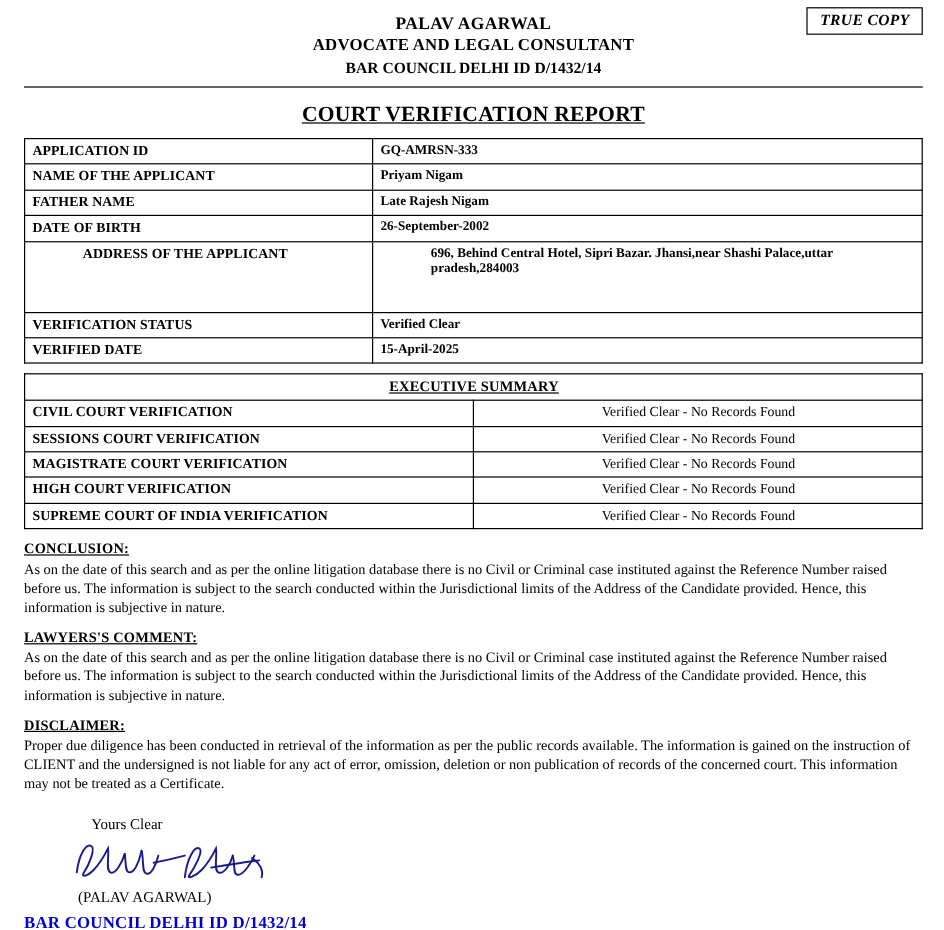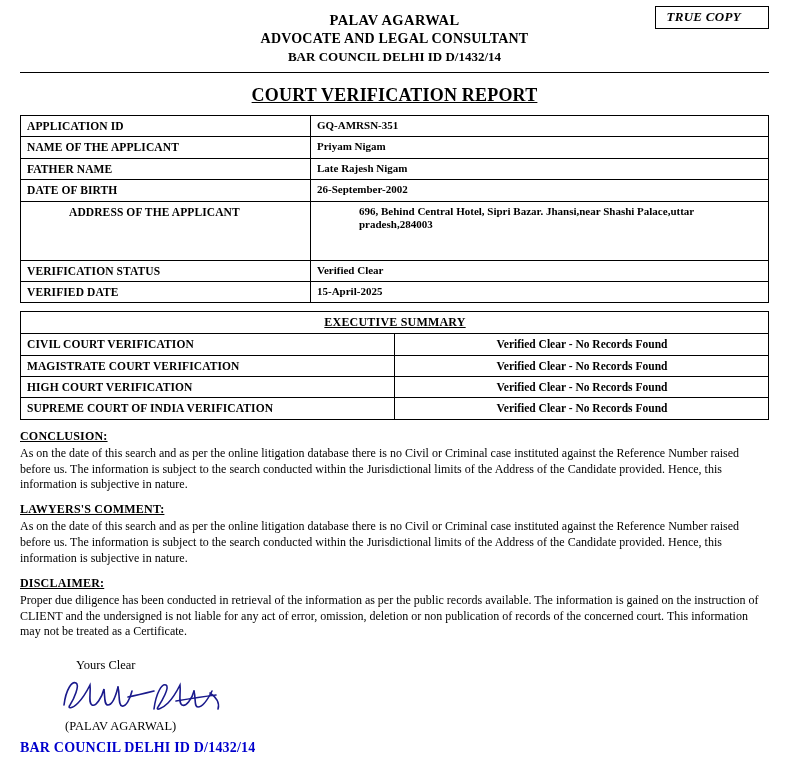--- a/index.html
+++ b/index.html
@@ -21,21 +21,21 @@
     height: 775px;
     box-sizing: border-box;
     padding: 8px 18px 0 20px;
   }
   
   .true-copy-box {
     position: absolute;
     top: 6px;
     right: 18px;
     border: 1.5px solid #000;
-    padding: 2px 27px 3px 10px;
+    padding: 2px 10px 3px 10px;
     font-weight: bold;
     font-style: italic;
     font-size: 13px;
     letter-spacing: .3px;
   }
   .letterhead {
     text-align: center;
     padding-top: 4px;
   }
   .lh-name {
@@ -96,21 +96,21 @@
     text-align: center;
     font-weight: bold;
     font-size: 12px;
     letter-spacing: .2px;
     padding: 3px 0 4px 0;
     text-decoration: underline;
   }
   .exec-row td.lbl { width: 278px; }
   .exec-row td.res {
     text-align: center;
-    font-weight: bold;
+    font-weight: normal;
     font-size: 11.5px;
   }
   
   .sec {
     margin-top: 9px;
   }
   .sec-title {
     font-weight: bold;
     font-size: 12px;
     text-decoration: underline;
@@ -159,21 +159,21 @@
   </div>
 
   <hr class="hr-top">
 
   <div class="report-title">COURT VERIFICATION REPORT</div>
 
   <table class="doc-table">
     <tbody>
       <tr>
         <td class="lbl">APPLICATION ID</td>
-        <td class="val">GQ-AMRSN-351</td>
+        <td class="val">GQ-AMRSN-333</td>
       </tr>
       <tr>
         <td class="lbl">NAME OF THE APPLICANT</td>
         <td class="val">Priyam Nigam</td>
       </tr>
       <tr>
         <td class="lbl">FATHER NAME</td>
         <td class="val">Late Rajesh Nigam</td>
       </tr>
       <tr>
@@ -197,20 +197,24 @@
 
   <div class="gap"></div>
 
   <table class="doc-table">
     <tbody>
       <tr class="exec-head">
         <td colspan="2">EXECUTIVE SUMMARY</td>
       </tr>
       <tr class="exec-row">
         <td class="lbl">CIVIL COURT VERIFICATION</td>
+        <td class="res">Verified Clear - No Records Found</td>
+      </tr>
+      <tr class="exec-row">
+        <td class="lbl">SESSIONS COURT VERIFICATION</td>
         <td class="res">Verified Clear - No Records Found</td>
       </tr>
       <tr class="exec-row">
         <td class="lbl">MAGISTRATE COURT VERIFICATION</td>
         <td class="res">Verified Clear - No Records Found</td>
       </tr>
       <tr class="exec-row">
         <td class="lbl">HIGH COURT VERIFICATION</td>
         <td class="res">Verified Clear - No Records Found</td>
       </tr>

